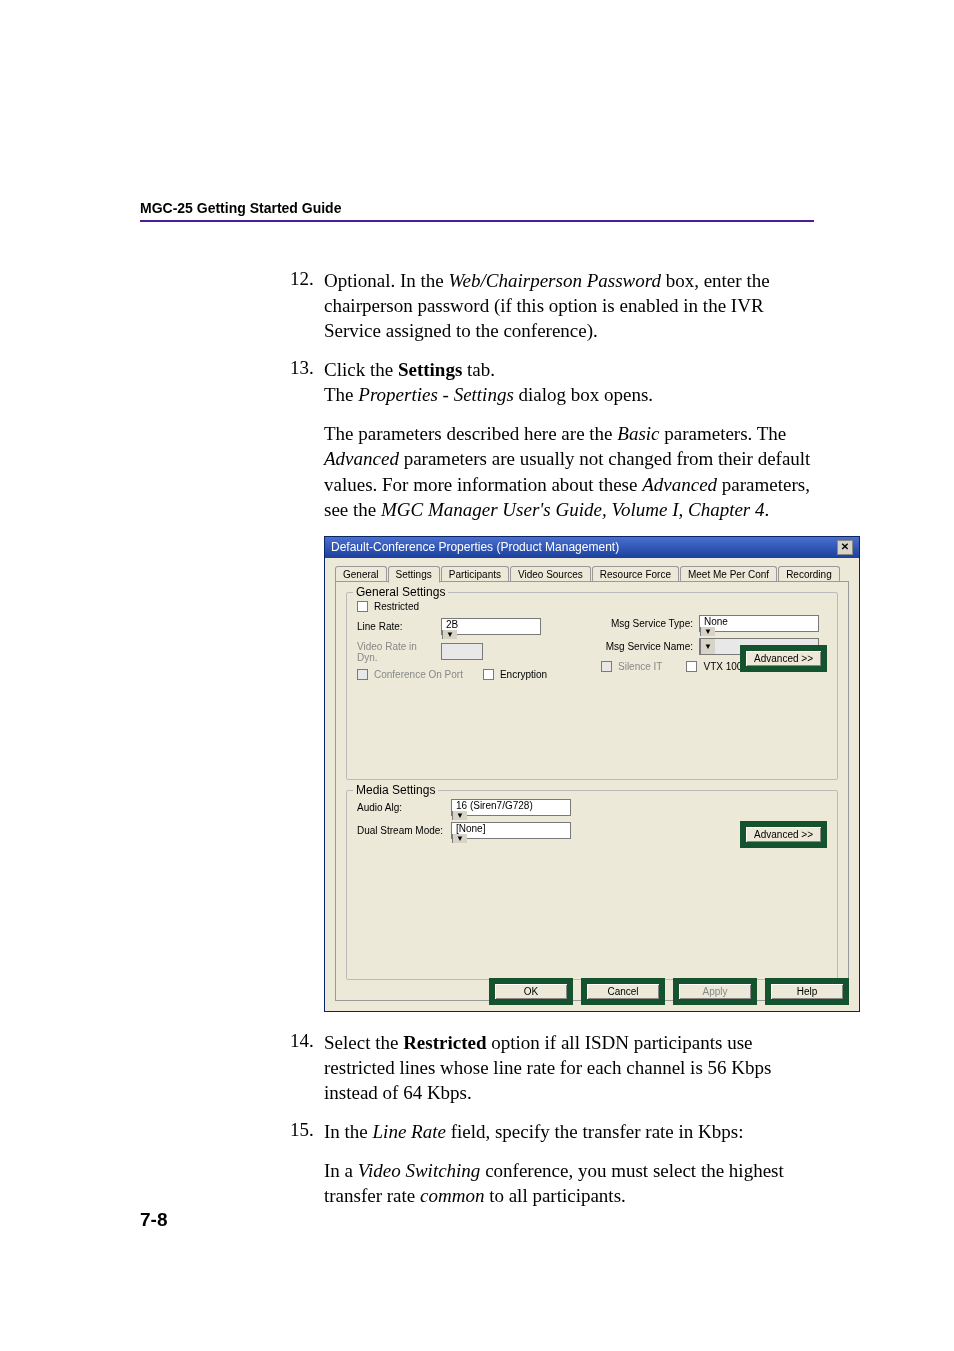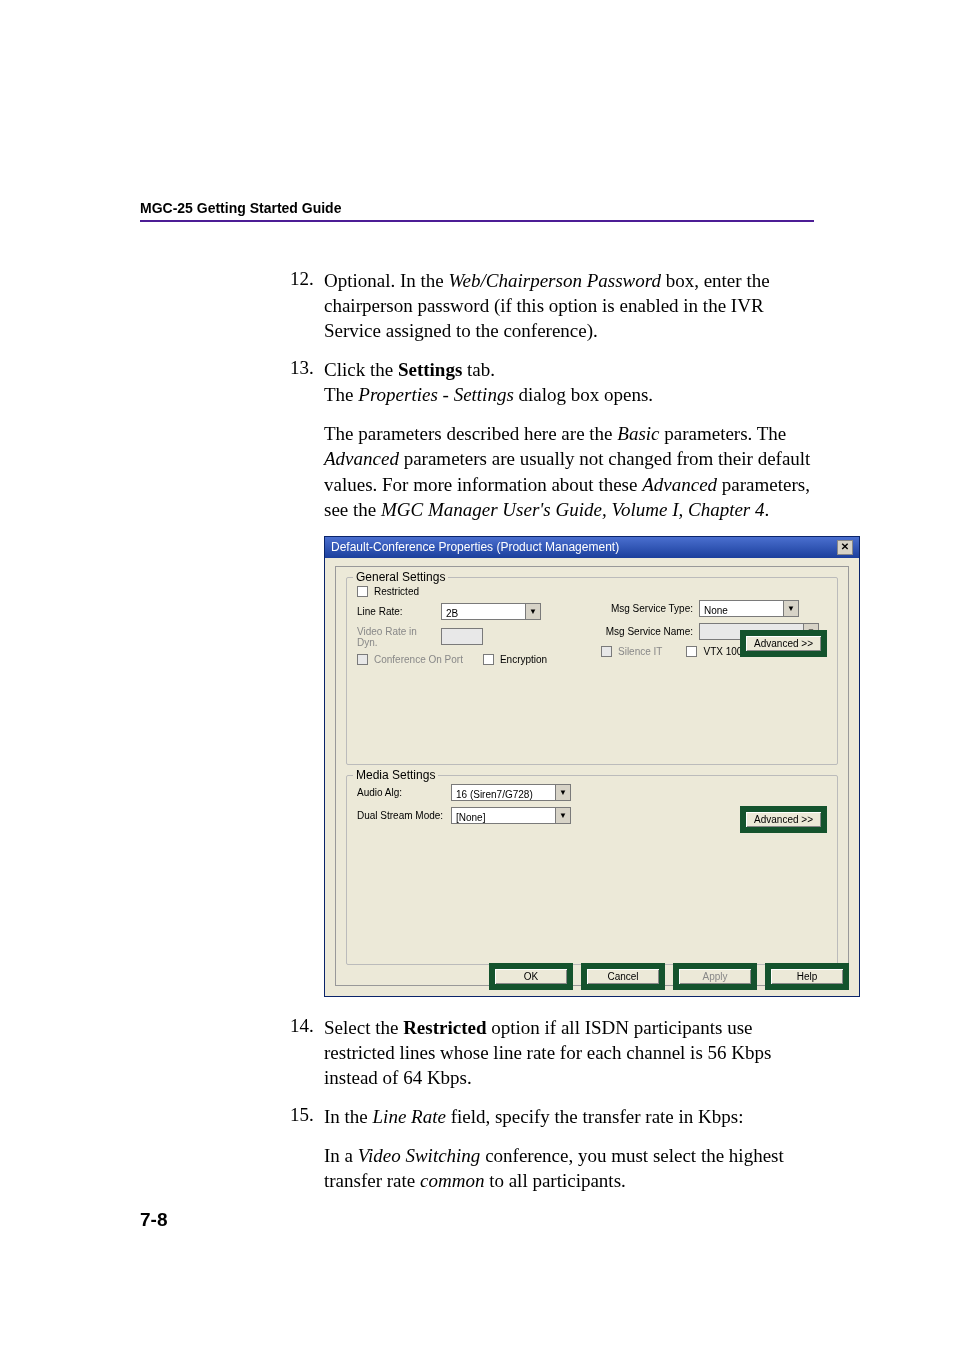--- a/index.html
+++ b/index.html
@@ -147,25 +147,26 @@
   .disabled { color: #888; }
   .cb, .rb {
     width: 11px; height: 11px;
     border: 1px solid #7a7a7a;
     background: #fff;
     box-sizing: border-box;
   }
   .cb.disabled-cb { background: #e8e8e8; }
   .dd {
     display: inline-flex;
-    align-items: flex-end;
+    align-items: flex-start;
     border: 1px solid #7a7a7a;
     background: #fff;
     height: 17px;
     box-sizing: border-box;
+    flex-direction: column;
   }
   .dd-text { padding: 0 4px; font-size: 10px; flex: 1; }
   .dd-arrow {
     width: 14px; height: 15px;
     background: #d7d3c7;
     border-left: 1px solid #7a7a7a;
     display: flex;
     align-items: center;
     justify-content: center;
   }
@@ -241,20 +242,29 @@
       <span>The parameters described here are the </span><i>Basic</i><span> parameters. The </span><i>Advanced</i><span> parameters are usually not changed from their default values. For more information about these </span><i>Advanced</i><span> parameters, see the </span><i>MGC Manager User's Guide, Volume I, Chapter 4</i><span>.</span>
     </div>
 
     <div class="dlg-wrap">
       <div class="dlg">
         <div class="dlg-title">
           <span>Default-Conference Properties  (Product Management)</span>
           <div class="dlg-close">✕</div>
         </div>
         <div class="dlg-body">
+          <div class="tabs">
+            <div class="tab">General</div>
+            <div class="tab active">Settings</div>
+            <div class="tab">Participants</div>
+            <div class="tab">Video Sources</div>
+            <div class="tab">Resource Force</div>
+            <div class="tab">Meet Me Per Conf</div>
+            <div class="tab">Recording</div>
+          </div>
           <div class="tab-panel">
 
             <div class="fieldset fs-general">
               <div class="fieldset-label">General Settings</div>
 
               <div class="gs-top-row">
                 <div class="gs-left">
                   <div class="row">
                     <div class="cb"></div>
                     <span class="lbl">Restricted</span>
@@ -277,21 +287,21 @@
                     <span class="lbl disabled">Conference On Port</span>
                     <span style="width:8px;"></span>
                     <div class="cb"></div>
                     <span class="lbl">Encryption</span>
                   </div>
                 </div>
                 <div class="gs-right">
                   <div style="height:14px;"></div>
                   <div class="row">
                     <span class="lbl">Msg Service Type:</span>
-                    <div class="dd" style="width:100px;">
+                    <div class="dd" style="width:120px;">
                       <span class="dd-text">None</span>
                       <div class="dd-arrow">
                           <span>▼</span>
                         </div>
                     </div>
                   </div>
                   <div class="row">
                     <span class="lbl">Msg Service Name:</span>
                     <div class="dd" style="width:120px;background:#e8e8e8;">
                       <span class="dd-text"></span>

